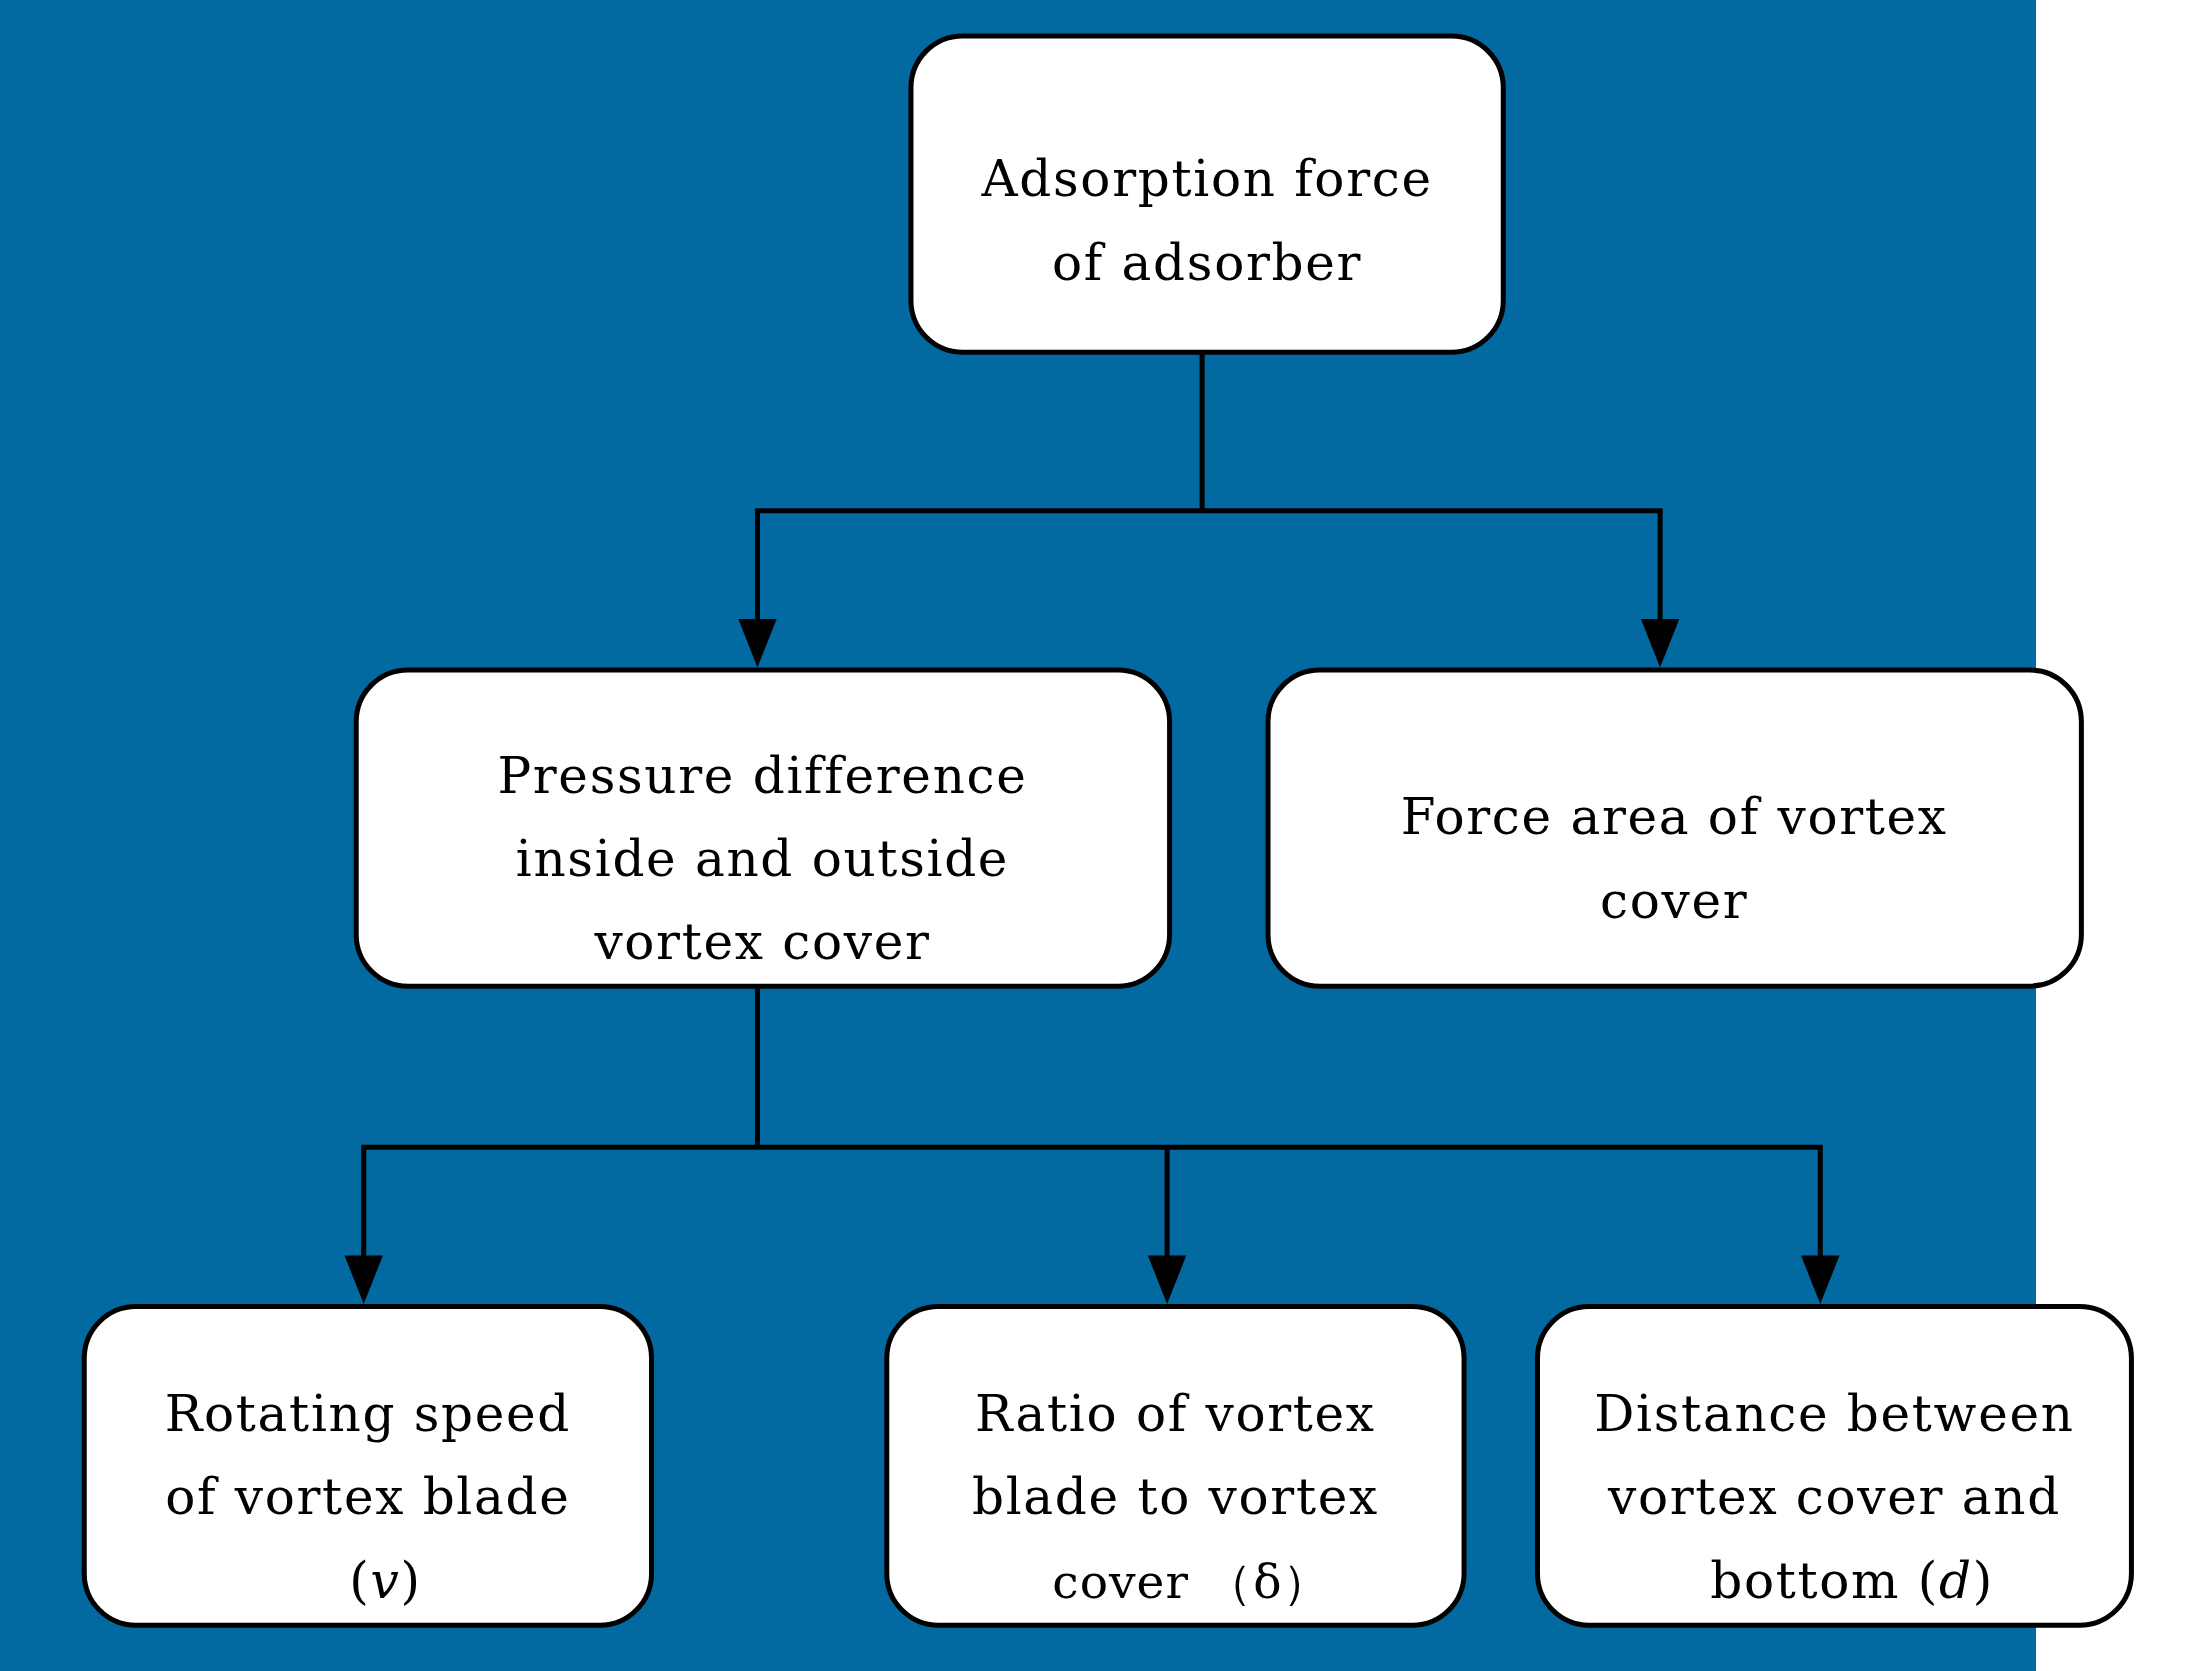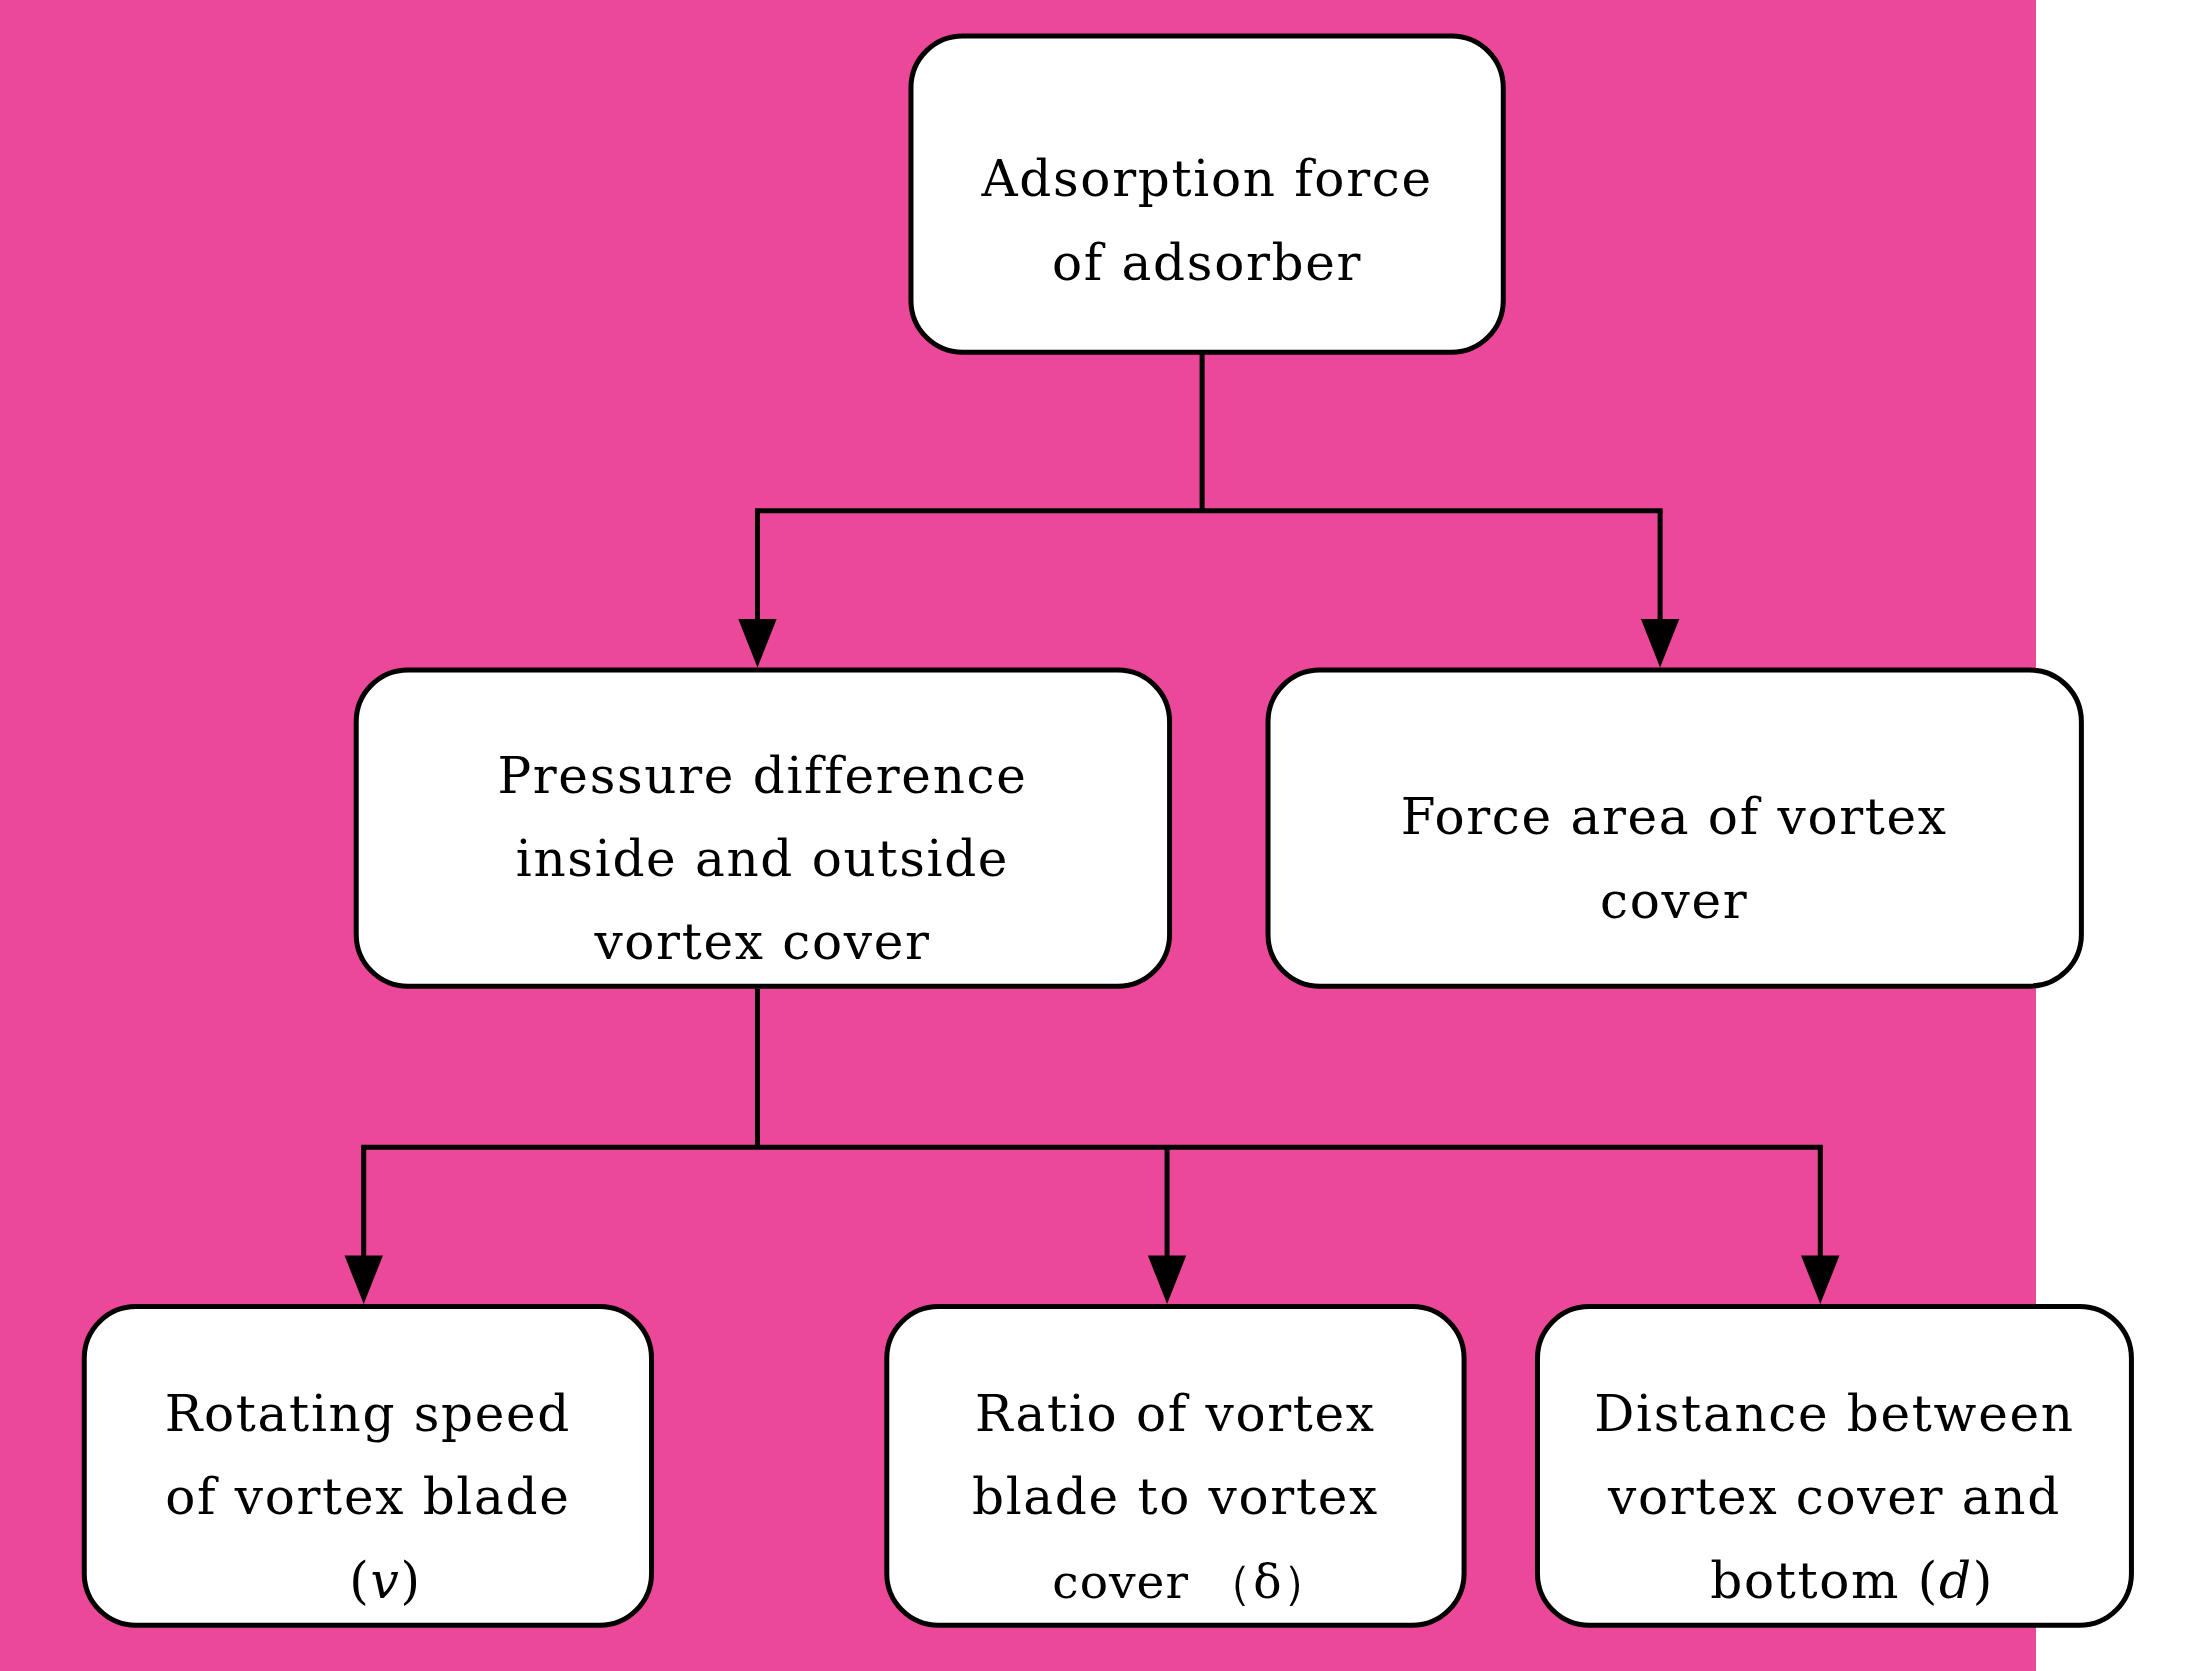--- a/index.html
+++ b/index.html
@@ -11,21 +11,21 @@
   body {
     width: 2194px;
     height: 1672px;
     overflow: hidden;
     font-family: "DejaVu Serif", serif;
   }
   #diagram-root {
     position: relative;
     width: 2036px;
     height: 1672px;
-    background: #ec4899;
+    background: #0369a1;
   }
   svg.flow {
     position: absolute;
     inset: 0;
     width: 2194px;
     height: 1672px;
     display: block;
   }
   .node-box {
     fill: #ffffff;

